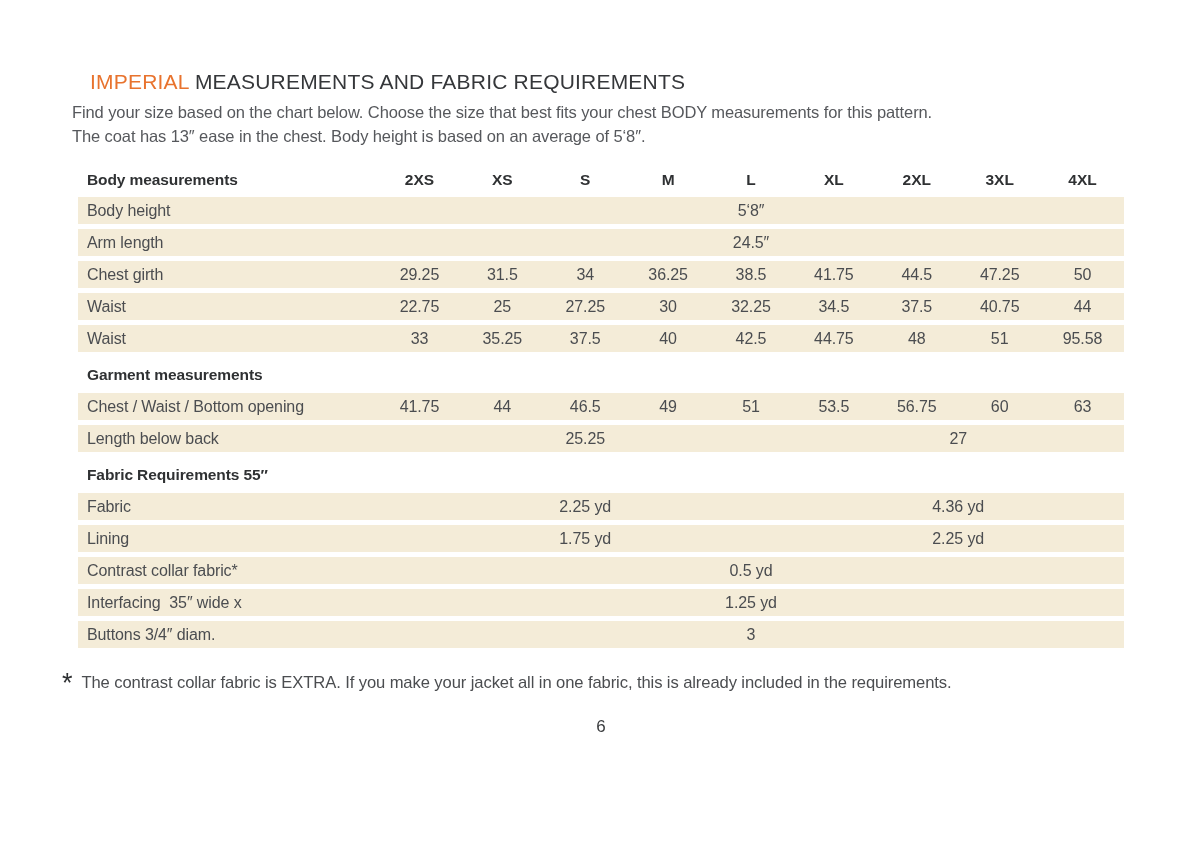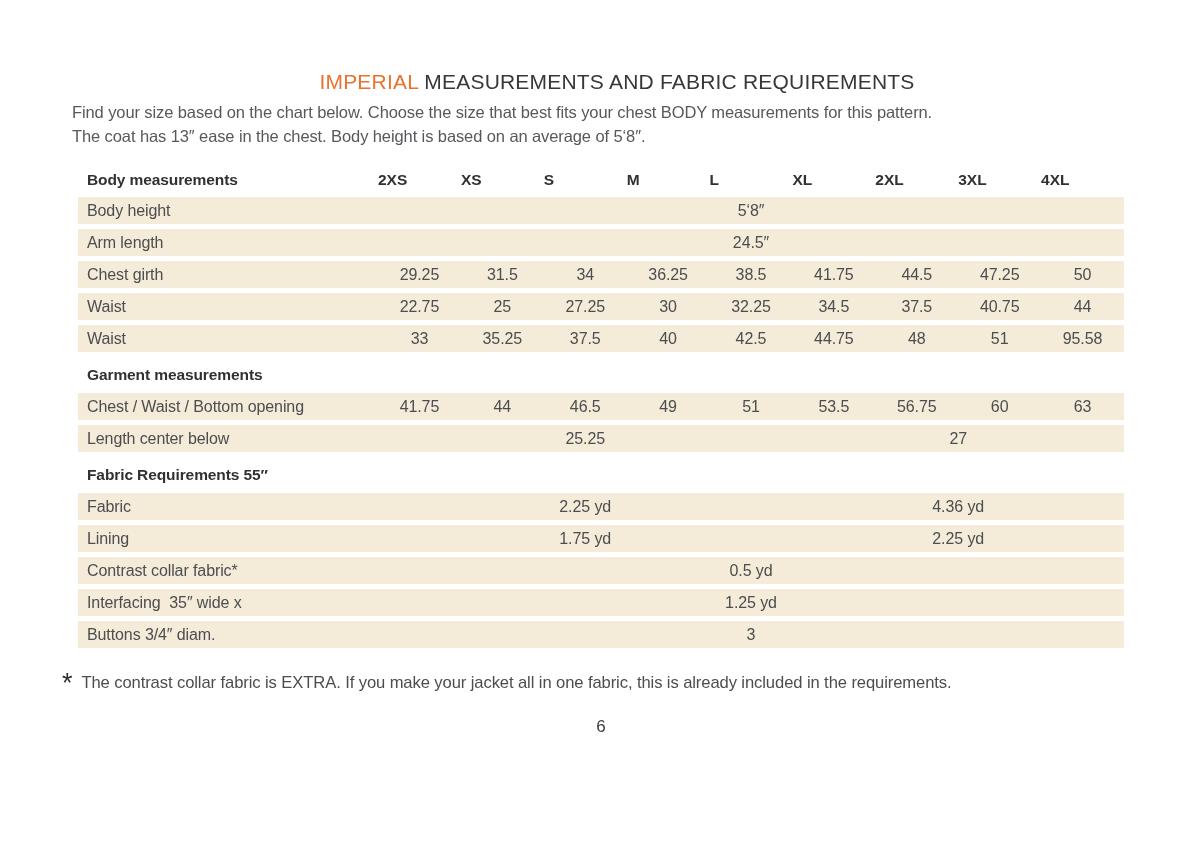--- a/index.html
+++ b/index.html
@@ -8,32 +8,32 @@
     --ink-dark:#35373A;
     --ink-body:#56585C;
     --ink-cell:#4B4D50;
   }
   *{margin:0;padding:0;box-sizing:border-box;}
   html,body{width:1200px;height:855px;background:#ffffff;overflow:hidden;}
   body{font-family:"Liberation Sans","DejaVu Sans",sans-serif;}
   .page{width:1200px;height:855px;padding:70px 56px 0 72px;}
 
   
-  .title{font-size:21px;letter-spacing:.2px;color:var(--ink-dark);margin-left:18px;font-weight:400;text-align:center;}
+  .title{font-size:21px;letter-spacing:.2px;color:var(--ink-dark);margin-left:18px;font-weight:400;}
   .title .accent{color:var(--accent);}
 
   
   .intro{margin-top:7px;font-size:16.5px;line-height:23.5px;color:var(--ink-body);letter-spacing:-0.1px;}
 
   
   .size-table{width:1046px;margin-left:6px;margin-top:15px;}
   .grid-row{display:grid;grid-template-columns:300px repeat(9,1fr);margin-bottom:5px;}
   .header-row{margin-bottom:0;height:34px;align-items:center;}
   .header-label{font-weight:700;font-size:15.5px;color:#2F3133;padding-left:9px;letter-spacing:-0.1px;}
-  .size-head{font-weight:700;font-size:15.5px;color:#2F3133;text-align:left;}
+  .size-head{font-weight:700;font-size:15.5px;color:#2F3133;text-align:center;}
   .cell{background:var(--cell);height:27px;display:flex;align-items:center;justify-content:center;
         font-size:16px;color:var(--ink-cell);letter-spacing:-0.1px;}
   .cell.label{justify-content:flex-start;padding-left:9px;white-space:pre;}
   .span-all{grid-column:2 / -1;}
   .span-first{grid-column:2 / 7;}
   .span-last{grid-column:7 / -1;}
   .section-row{height:36px;display:flex;align-items:center;padding-left:9px;
                font-weight:700;font-size:15.5px;color:#2F3133;letter-spacing:-0.1px;}
 
   
@@ -132,21 +132,21 @@
       <div class="cell">46.5</div>
       <div class="cell">49</div>
       <div class="cell">51</div>
       <div class="cell">53.5</div>
       <div class="cell">56.75</div>
       <div class="cell">60</div>
       <div class="cell">63</div>
     </div>
 
     <div class="grid-row">
-      <div class="cell label">Length center below</div>
+      <div class="cell label">Length below back</div>
       <div class="cell span-first">25.25</div>
       <div class="cell span-last">27</div>
     </div>
 
     <div class="section-row">Fabric Requirements 55″</div>
 
     <div class="grid-row">
       <div class="cell label">Fabric</div>
       <div class="cell span-first">2.25 yd</div>
       <div class="cell span-last">4.36 yd</div>

